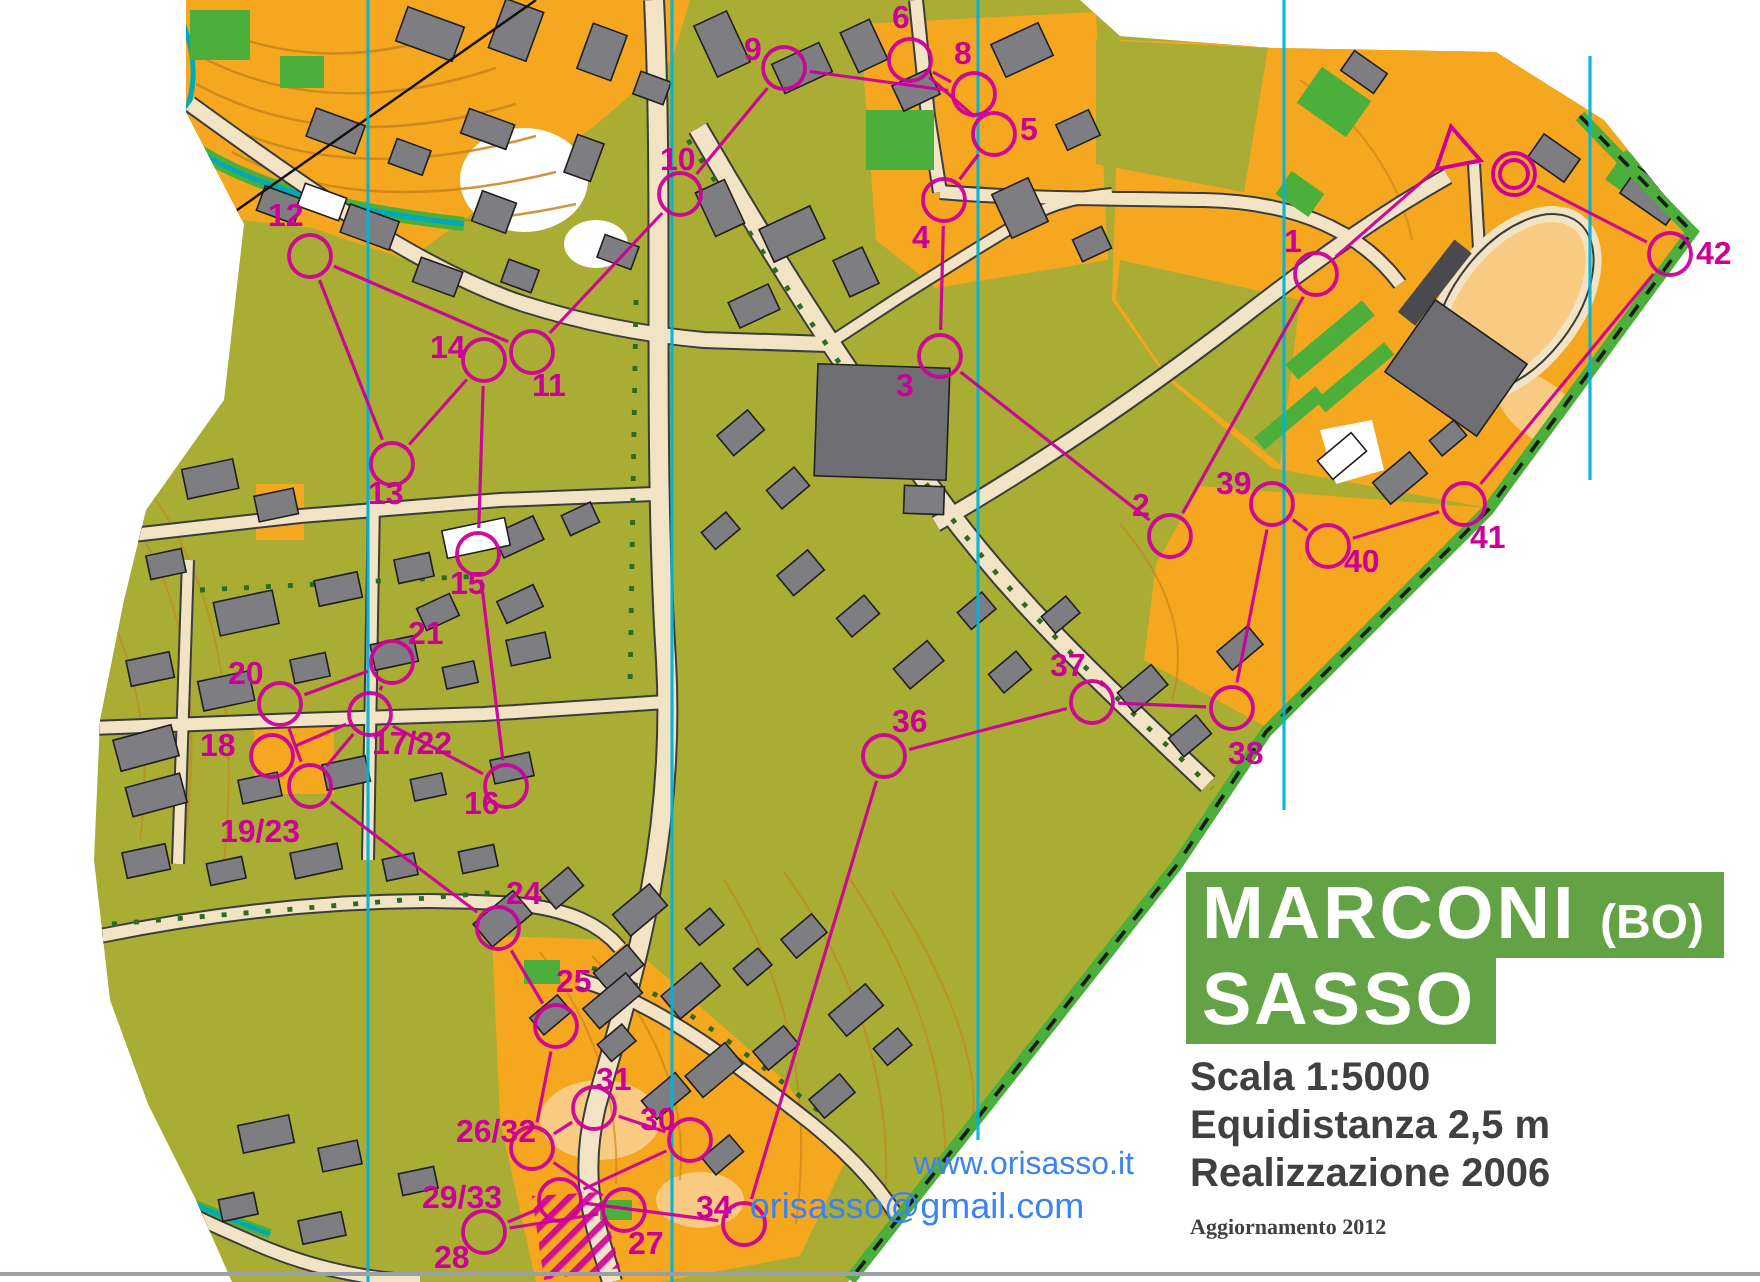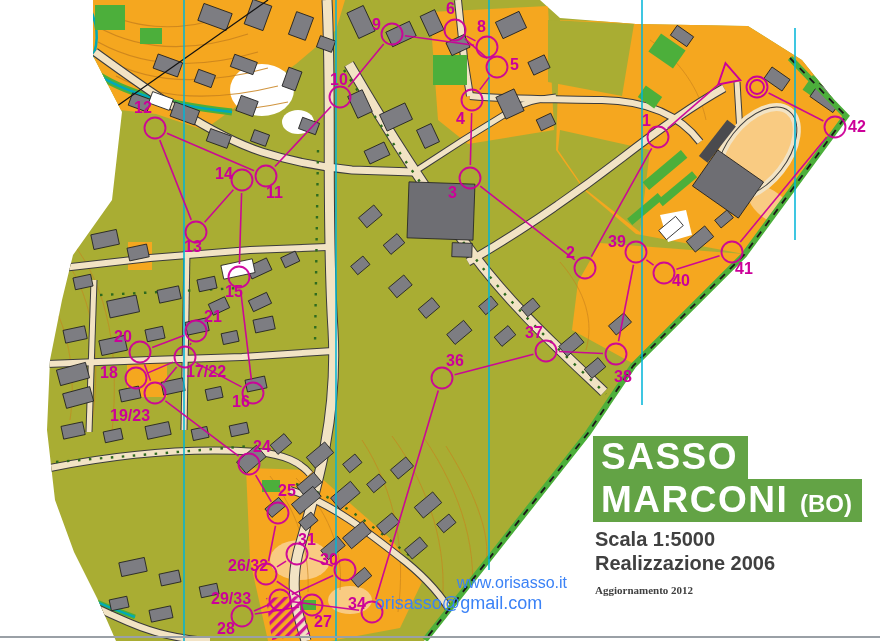--- a/index.html
+++ b/index.html
@@ -404,29 +404,30 @@
         <text x="614" y="382" fill="#cc0099">38</text>
         <text x="608" y="247" fill="#cc0099">39</text>
         <text x="672" y="286" fill="#cc0099">40</text>
         <text x="735" y="274" fill="#cc0099">41</text>
         <text x="848" y="132" fill="#cc0099">42</text>
       </g>
 </svg>
 
   <div class="title-block">
     <div>
+      <span class="title-row title-row2"><span>MARCONI</span>&nbsp;<span class="title-suffix">(BO)</span></span>
+    </div>
+    <div>
       <span class="title-row title-row1">SASSO</span>
     </div>
-    <div>
-      <span class="title-row title-row2"><span>MARCONI</span>&nbsp;<span class="title-suffix">(BO)</span></span>
-    </div>
   </div>
 
   <div class="subtitle">
     <div>Scala 1:5000</div>
+    <div>Equidistanza 2,5 m</div>
     <div>Realizzazione 2006</div>
     <div class="update-line">Aggiornamento 2012</div>
   </div>
 
   <div class="contact">
     <div class="site">www.orisasso.it</div>
     <div class="mail">orisasso@gmail.com</div>
   </div>
 
   <div class="bottom-rule"></div>

